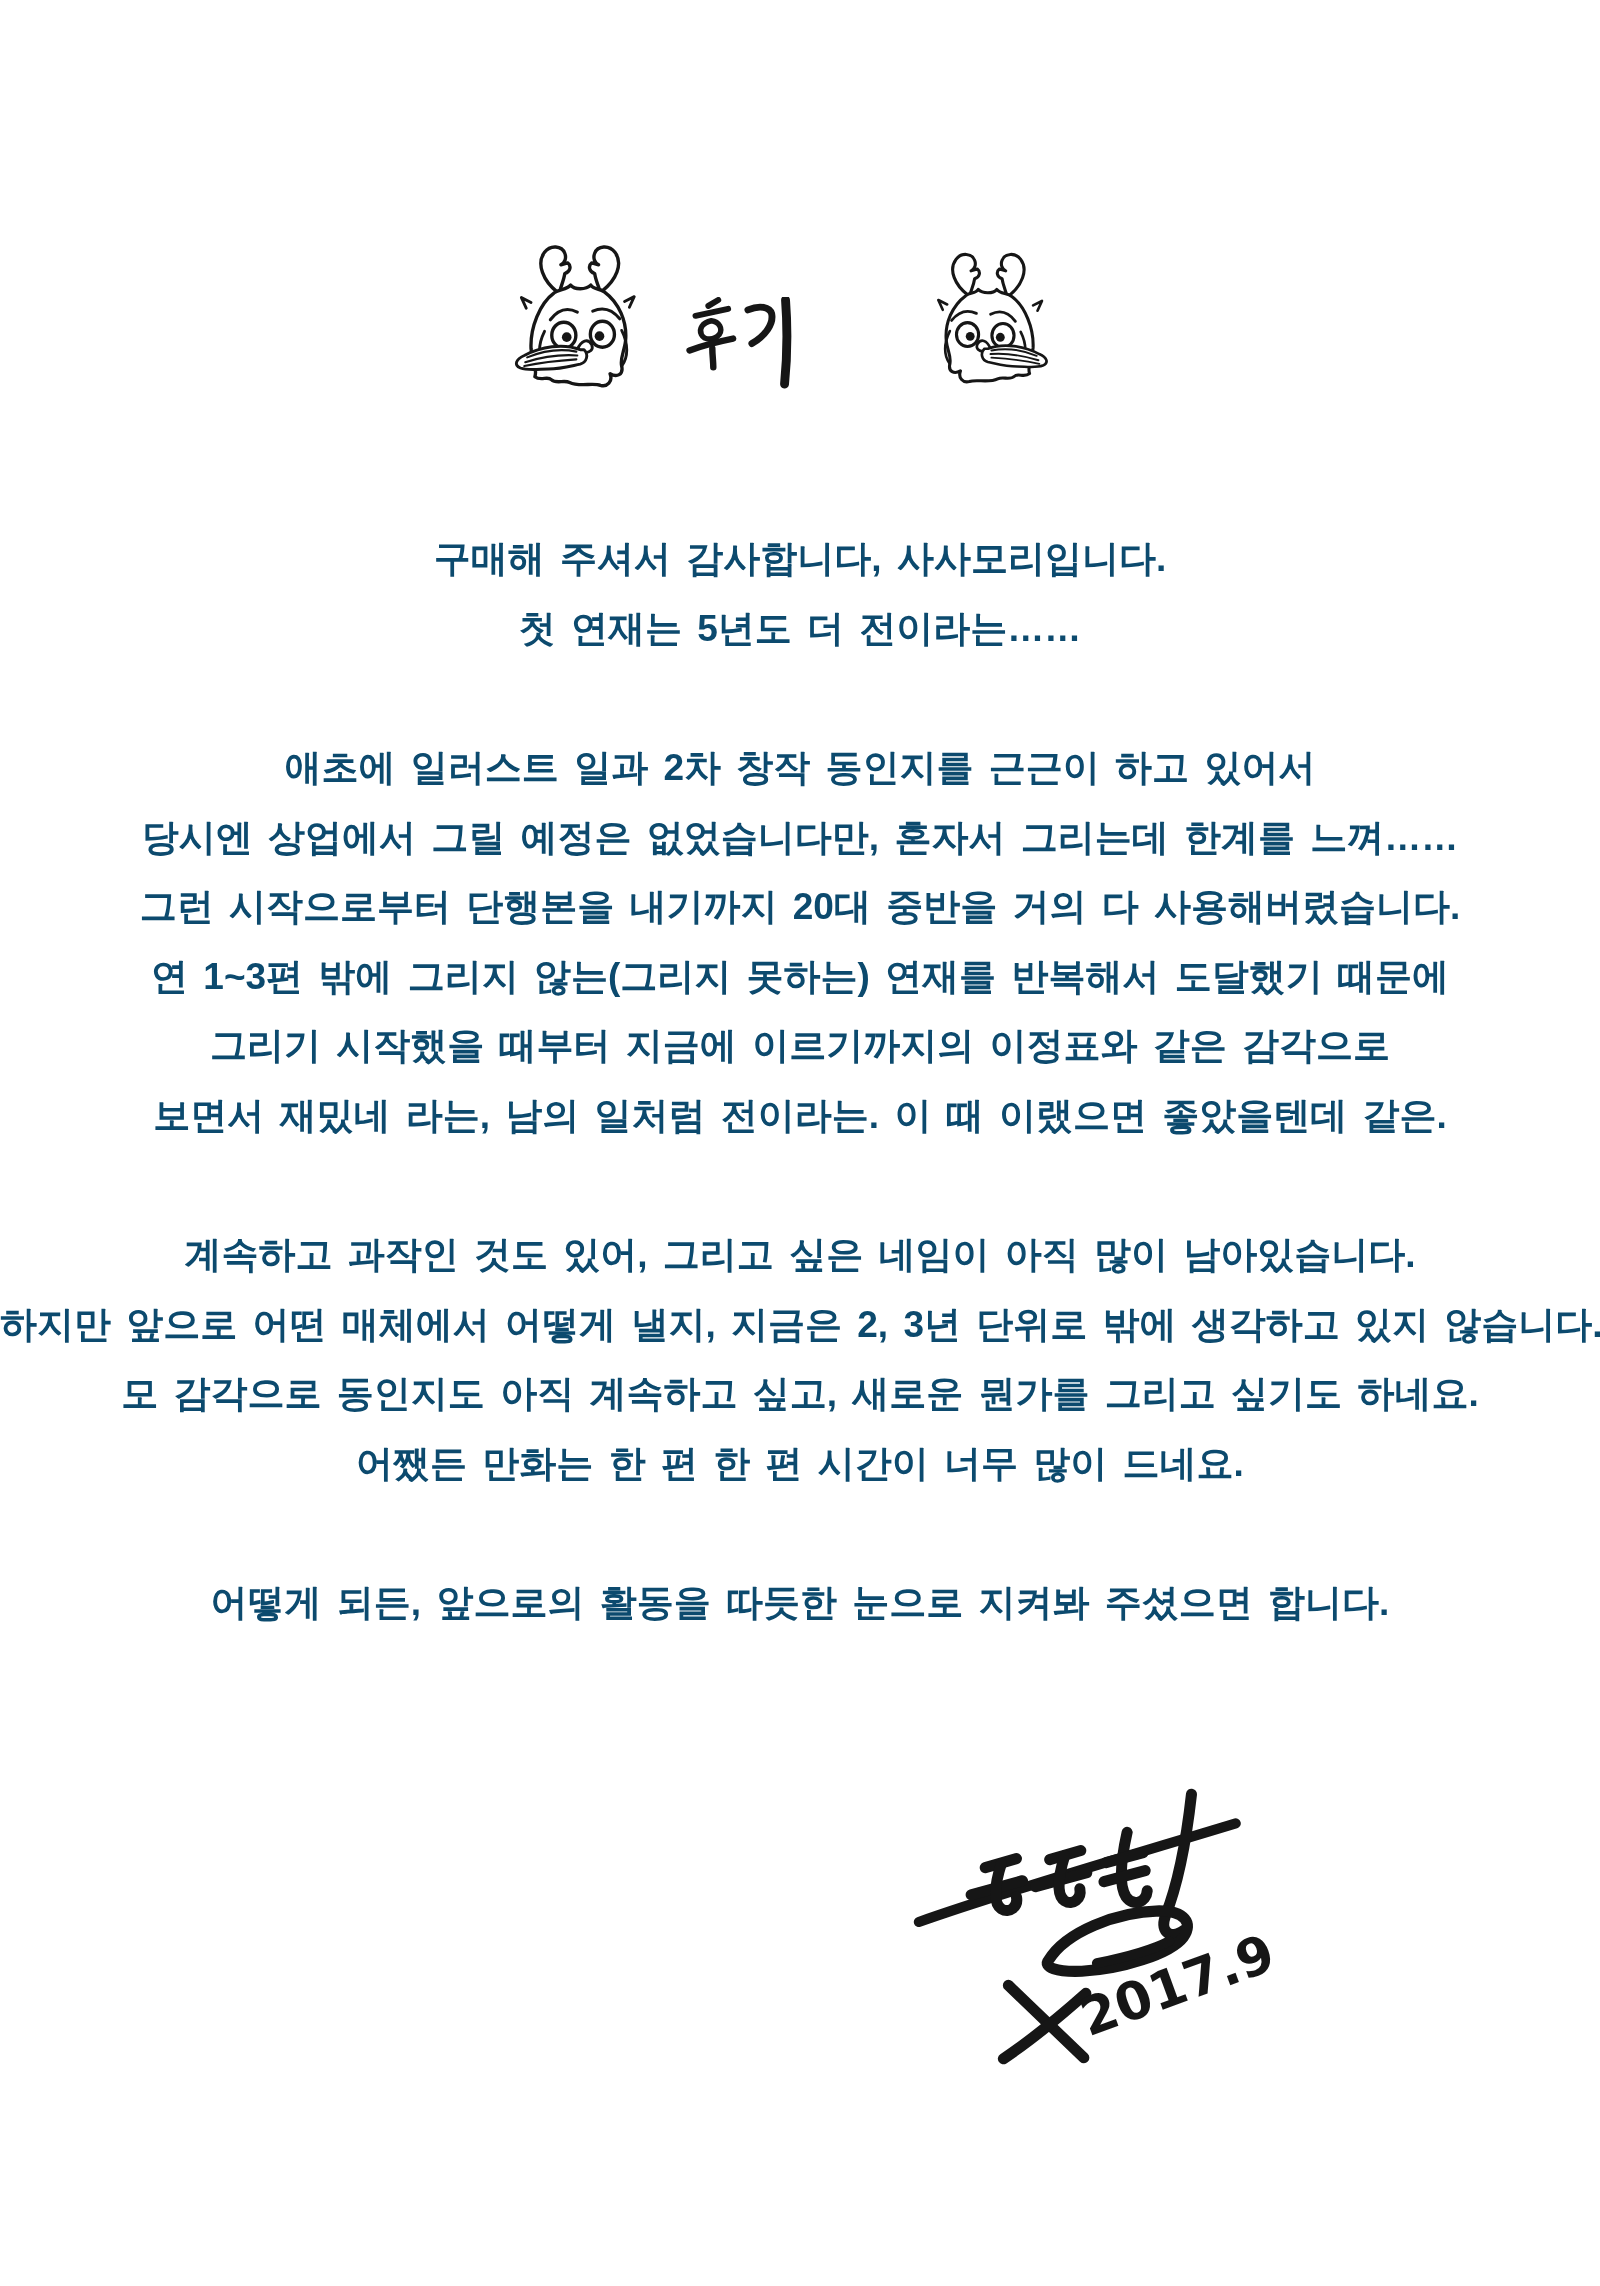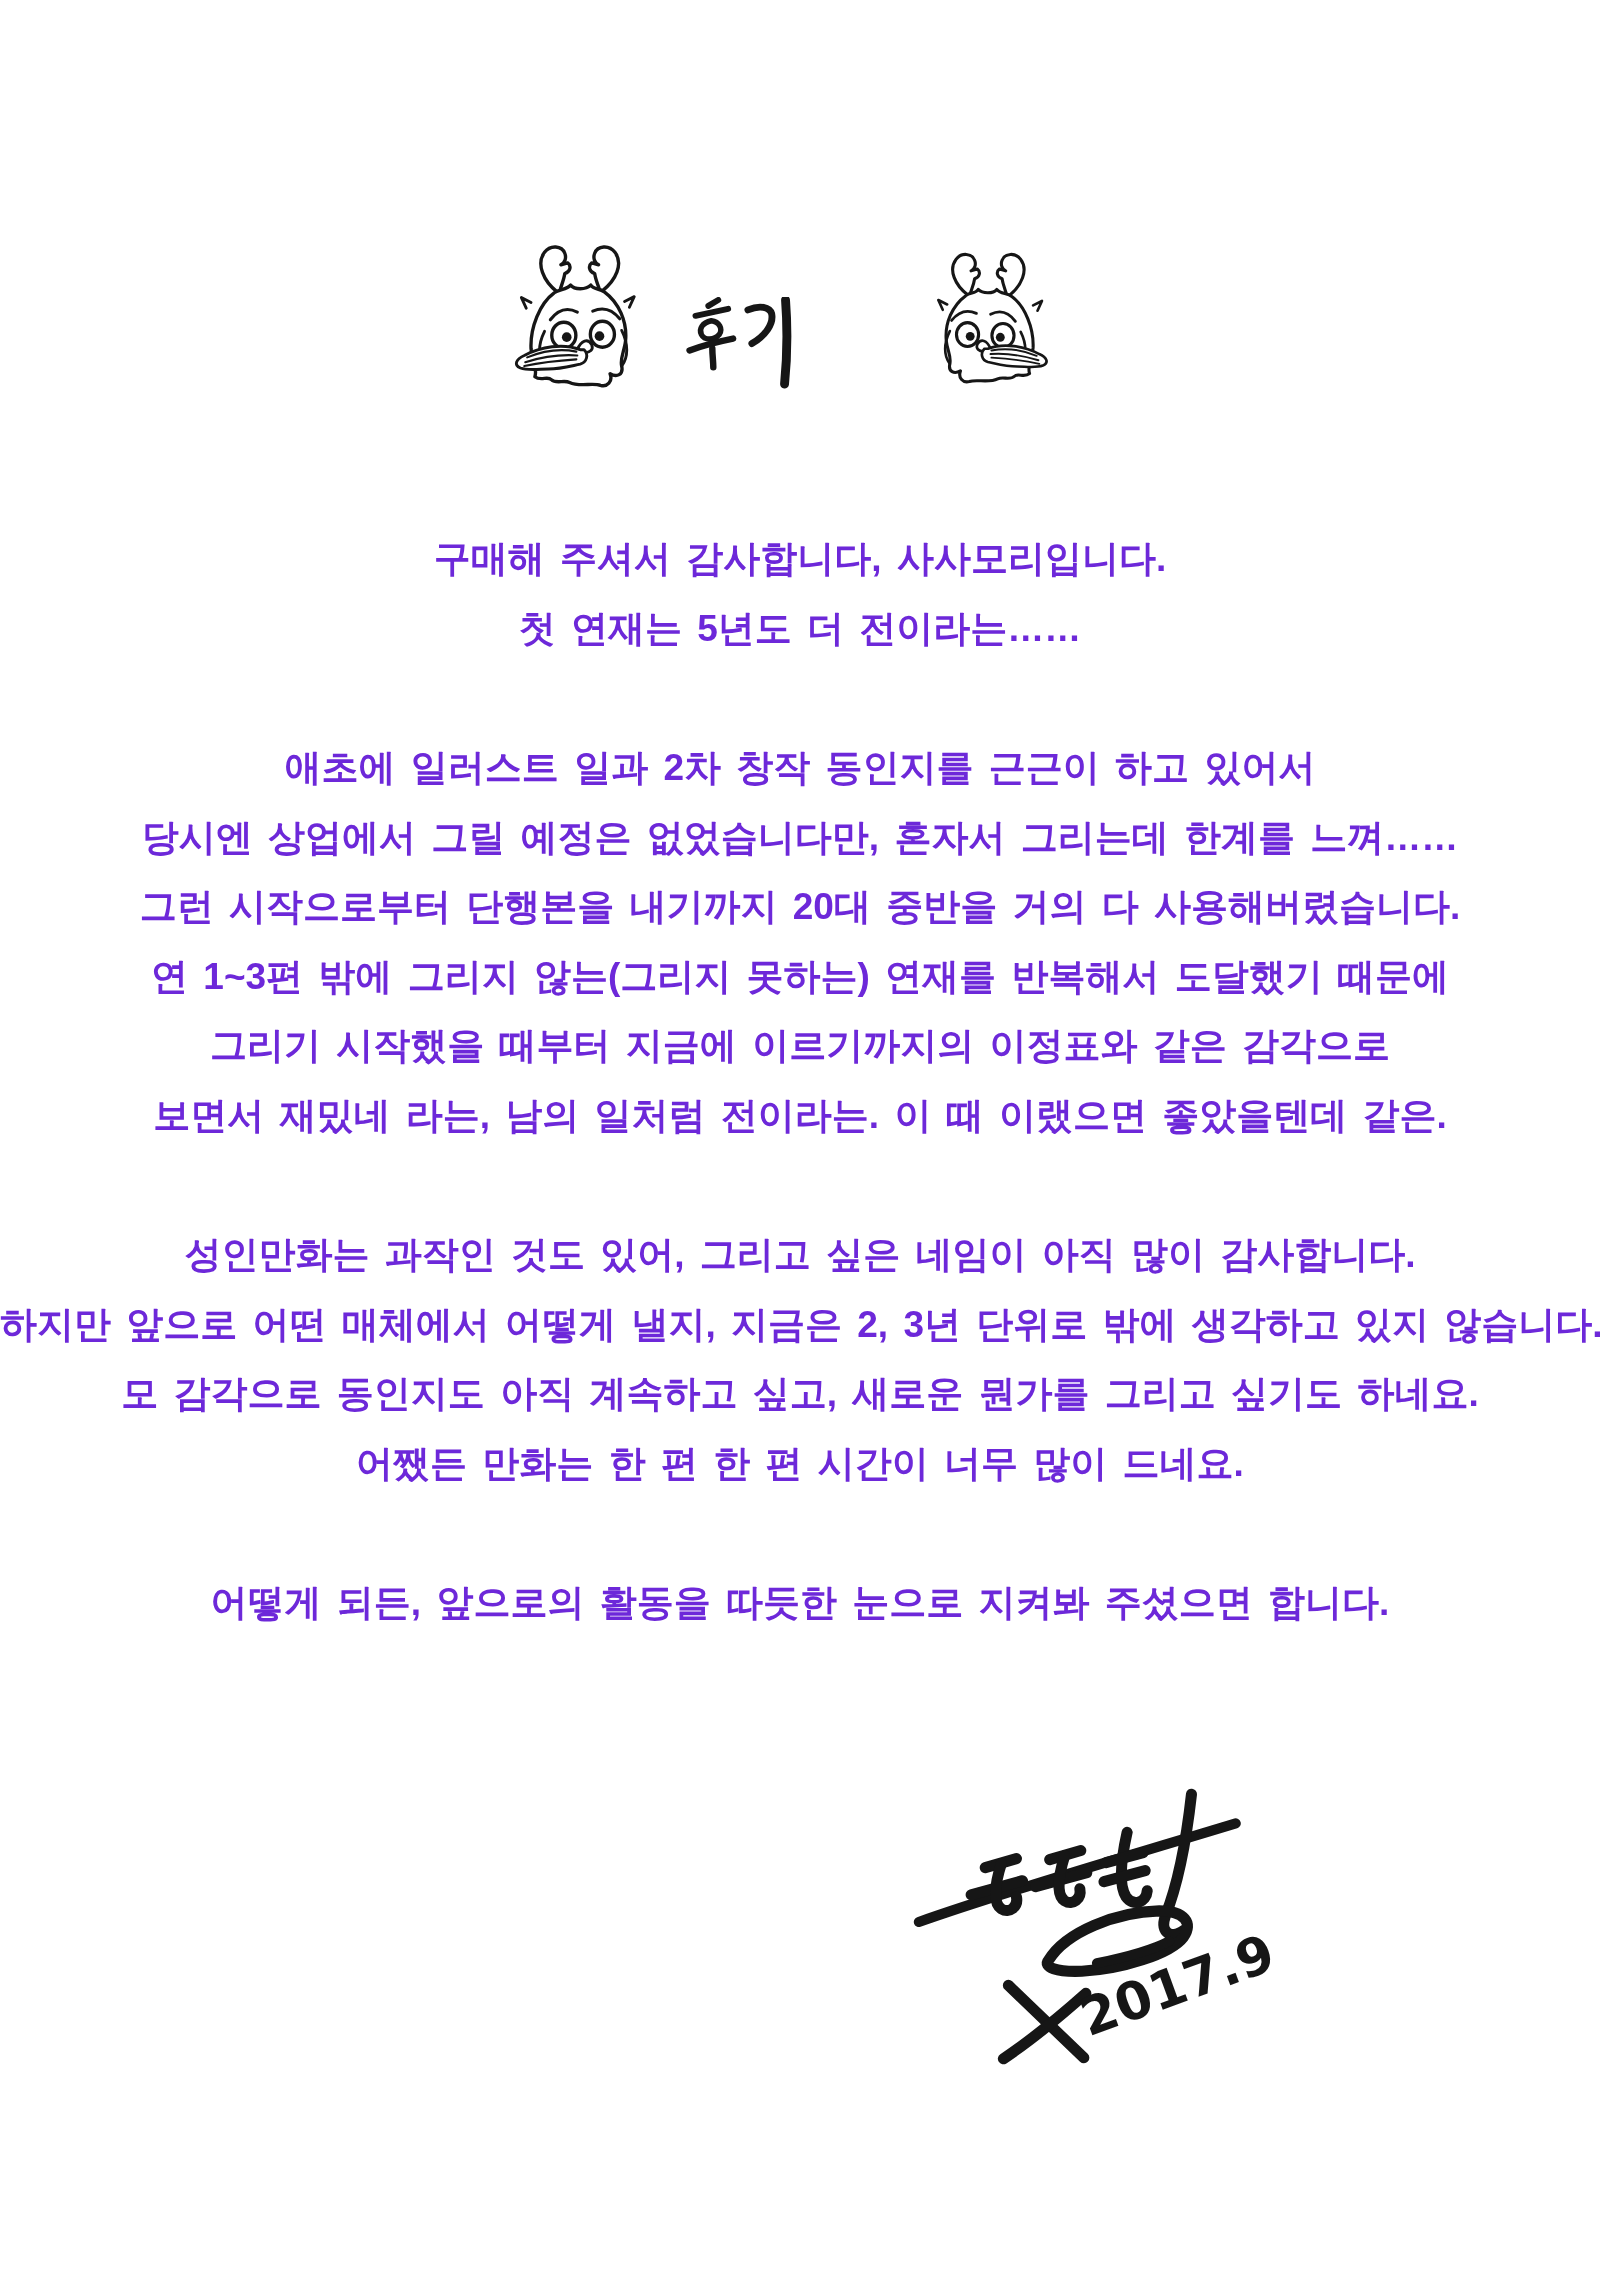--- a/index.html
+++ b/index.html
@@ -4,21 +4,21 @@
 <style>
   html, body { margin: 0; padding: 0; background: #e8e8e8; }
   .page {
     position: relative;
     width: 1600px;
     height: 2286px;
     margin: 0 auto;
     background: #ffffff;
     overflow: hidden;
     font-family: "Liberation Sans", sans-serif;
-    color: #6d28d9;
+    color: #0c4a6e;
   }
   .visually-hidden {
     position: absolute; width: 1px; height: 1px;
     overflow: hidden; clip: rect(0 0 0 0); white-space: nowrap;
   }
   
   .mascot-left  { position: absolute; left: 505px; top: 240px; width: 135px; height: 148px; }
   .mascot-right { position: absolute; left: 933px; top: 246px; width: 124px; height: 140px; transform: scaleX(-1); }
   .title-svg    { position: absolute; left: 686px; top: 297px; width: 112px; height: 94px; }
   
@@ -105,21 +105,21 @@
     </p>
     <p class="para">
       <span class="line">애초에 일러스트 일과 2차 창작 동인지를 근근이 하고 있어서</span>
       <span class="line">당시엔 상업에서 그릴 예정은 없었습니다만, 혼자서 그리는데 한계를 느껴……</span>
       <span class="line">그런 시작으로부터 단행본을 내기까지 20대 중반을 거의 다 사용해버렸습니다.</span>
       <span class="line">연 1~3편 밖에 그리지 않는(그리지 못하는) 연재를 반복해서 도달했기 때문에</span>
       <span class="line">그리기 시작했을 때부터 지금에 이르기까지의 이정표와 같은 감각으로</span>
       <span class="line">보면서 재밌네 라는, 남의 일처럼 전이라는. 이 때 이랬으면 좋았을텐데 같은.</span>
     </p>
     <p class="para">
-      <span class="line">성인만화는 과작인 것도 있어, 그리고 싶은 네임이 아직 많이 감사합니다.</span>
+      <span class="line">계속하고 과작인 것도 있어, 그리고 싶은 네임이 아직 많이 남아있습니다.</span>
       <span class="line">하지만 앞으로 어떤 매체에서 어떻게 낼지, 지금은 2, 3년 단위로 밖에 생각하고 있지 않습니다.</span>
       <span class="line">모 감각으로 동인지도 아직 계속하고 싶고, 새로운 뭔가를 그리고 싶기도 하네요.</span>
       <span class="line">어쨌든 만화는 한 편 한 편 시간이 너무 많이 드네요.</span>
     </p>
     <p class="para">
       <span class="line">어떻게 되든, 앞으로의 활동을 따듯한 눈으로 지켜봐 주셨으면 합니다.</span>
     </p>
   </main>
 
   <div class="signature">

